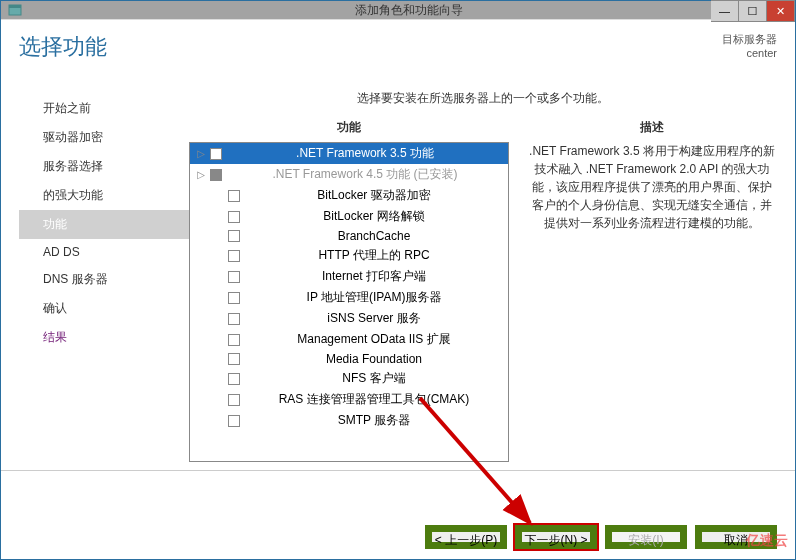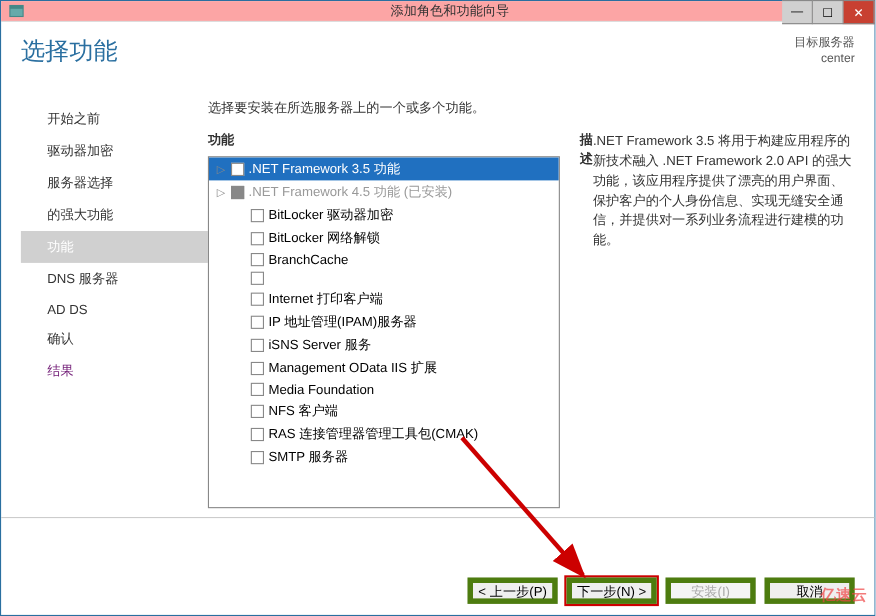--- a/index.html
+++ b/index.html
@@ -1,52 +1,52 @@
 <!DOCTYPE html>
 <html><head>
 <meta charset="utf-8">
 <style>
 * { margin: 0; padding: 0; box-sizing: border-box; font-family: "Microsoft YaHei", "Segoe UI", sans-serif; }
 body { background: #fff; width: 796px; height: 560px; overflow: hidden; position: relative; }
 .window { width: 796px; height: 560px; border: 1px solid #2a6fa0; display: flex; flex-direction: column; background: #fff; }
-.titlebar { height: 28px; background: #fca5a5; display: flex; align-items: center; position: relative; border-bottom: 1px solid #ddd; }
+.titlebar { height: 28px; background: #a3a3a3; display: flex; align-items: center; position: relative; border-bottom: 1px solid #ddd; }
 .titlebar-icon { width: 16px; height: 16px; margin-left: 6px; }
 .titlebar-text { flex: 1; text-align: center; font-size: 12px; color: #333; }
 .window-controls { display: flex; height: 22px; position: absolute; right: 0; top: -1px; }
 .wc-btn { width: 28px; height: 22px; display: flex; align-items: center; justify-content: center; font-size: 11px; border: 1px solid #888; border-left: none; background: #ccc; }
 .wc-btn.min { background: #d0d0d0; }
 .wc-btn.max { background: #d0d0d0; }
 .wc-btn.close { background: #c84031; color: #fff; }
 .body-area { flex: 1; display: flex; flex-direction: column; padding: 12px 18px 8px 18px; }
 .header-row { display: flex; justify-content: space-between; margin-bottom: 28px; }
 .page-title { font-size: 22px; color: #2a6fa0; font-weight: 400; }
 .dest-box { text-align: right; font-size: 11px; color: #555; line-height: 14px; }
 .content-row { display: flex; flex: 1; gap: 0; }
 .sidebar { width: 170px; padding-top: 4px; }
 .sidebar-item { font-size: 12px; color: #333; padding: 6px 0 6px 24px; cursor: pointer; }
 .sidebar-item.selected { background: #d0d0d0; color: #fff; }
 .sidebar-item.disabled { color: #701a75; }
-.main-right { flex: 1; display: flex; flex-direction: column; }
+.main-right { flex: 1; display: flex; flex-direction: column; text-align: center; }
 .instruction { font-size: 12px; color: #333; margin-bottom: 12px; }
 .panels { display: flex; gap: 18px; flex: 1; }
 .panel-left { width: 320px; display: flex; flex-direction: column; }
-.panel-right { flex: 1; display: flex; flex-direction: row; }
+.panel-right { flex: 1; display: flex; flex-direction: column; }
 .panel-label { font-size: 12px; font-weight: bold; color: #333; margin-bottom: 6px; }
 .feature-list { border: 1px solid #888; height: 320px; overflow-y: scroll; background: #fff; position: relative; }
 .feature-row { display: flex; align-items: center; font-size: 12px; padding: 2px 4px 2px 6px; gap: 4px; }
 .feature-row.selected { background: #2070c0; color: #fff; }
 .expander { width: 10px; height: 10px; display: inline-flex; align-items: center; justify-content: center; font-size: 10px; color: #888; }
 .chk { width: 12px; height: 12px; border: 1px solid #888; background: #fff; display: inline-block; }
 .chk.filled { background: #888; }
 .feature-label { flex: 1; white-space: nowrap; }
 .feature-row.installed .feature-label { color: #999; }
 .indent { width: 14px; display: inline-block; }
 .desc-text { font-size: 12px; color: #333; line-height: 18px; }
 .footer { display: flex; justify-content: flex-end; gap: 8px; padding: 8px 18px 10px 0; border-top: 1px solid #ccc; }
-.btn { min-width: 82px; height: 24px; font-size: 12px; border: 5px solid #4d7c0f; background: #efefef; cursor: pointer; margin-top: 46px; }
+.btn { min-width: 82px; height: 24px; font-size: 12px; border: 7px solid #4d7c0f; background: #efefef; cursor: pointer; margin-top: 46px; }
 .btn:disabled { color: #aaa; background: #f4f4f4; }
 .btn.highlight { box-shadow: 0 0 0 2px #c00; }
 .arrow-annot { position: absolute; pointer-events: none; z-index: 50; }
 .watermark { position: absolute; right: 8px; bottom: 10px; font-size: 14px; color: #ef4444; opacity: 0.7; font-weight: bold; }
 </style>
 </head>
 <body>
 
 <div class="window">
   <div class="titlebar">
@@ -71,22 +71,22 @@
       </div>
     </div>
 
     <div class="content-row">
       <div class="sidebar" id="sidebar">
           <div class="sidebar-item">开始之前</div>
           <div class="sidebar-item">驱动器加密</div>
           <div class="sidebar-item">服务器选择</div>
           <div class="sidebar-item">的强大功能</div>
           <div class="sidebar-item selected">功能</div>
+          <div class="sidebar-item">AD DS</div>
           <div class="sidebar-item">DNS 服务器</div>
-          <div class="sidebar-item">AD DS</div>
           <div class="sidebar-item">确认</div>
           <div class="sidebar-item disabled">结果</div>
         </div>
 
       <div class="main-right">
         <div class="instruction">选择要安装在所选服务器上的一个或多个功能。</div>
         <div class="panels">
           <div class="panel-left">
             <div class="panel-label">功能</div>
             <div class="feature-list" id="feature-list">
@@ -115,20 +115,21 @@
                 <div class="feature-row">
                   <span class="expander"></span>
                   <span class="indent"></span>
                   <span class="chk"></span>
                   <span class="feature-label">BranchCache</span>
                 </div>
                 <div class="feature-row">
                   <span class="expander"></span>
                   <span class="indent"></span>
                   <span class="chk"></span>
+                  <span class="feature-label">HTTP 代理上的 RPC</span>
                 </div>
                 <div class="feature-row">
                   <span class="expander"></span>
                   <span class="indent"></span>
                   <span class="chk"></span>
                   <span class="feature-label">Internet 打印客户端</span>
                 </div>
                 <div class="feature-row">
                   <span class="expander"></span>
                   <span class="indent"></span>

